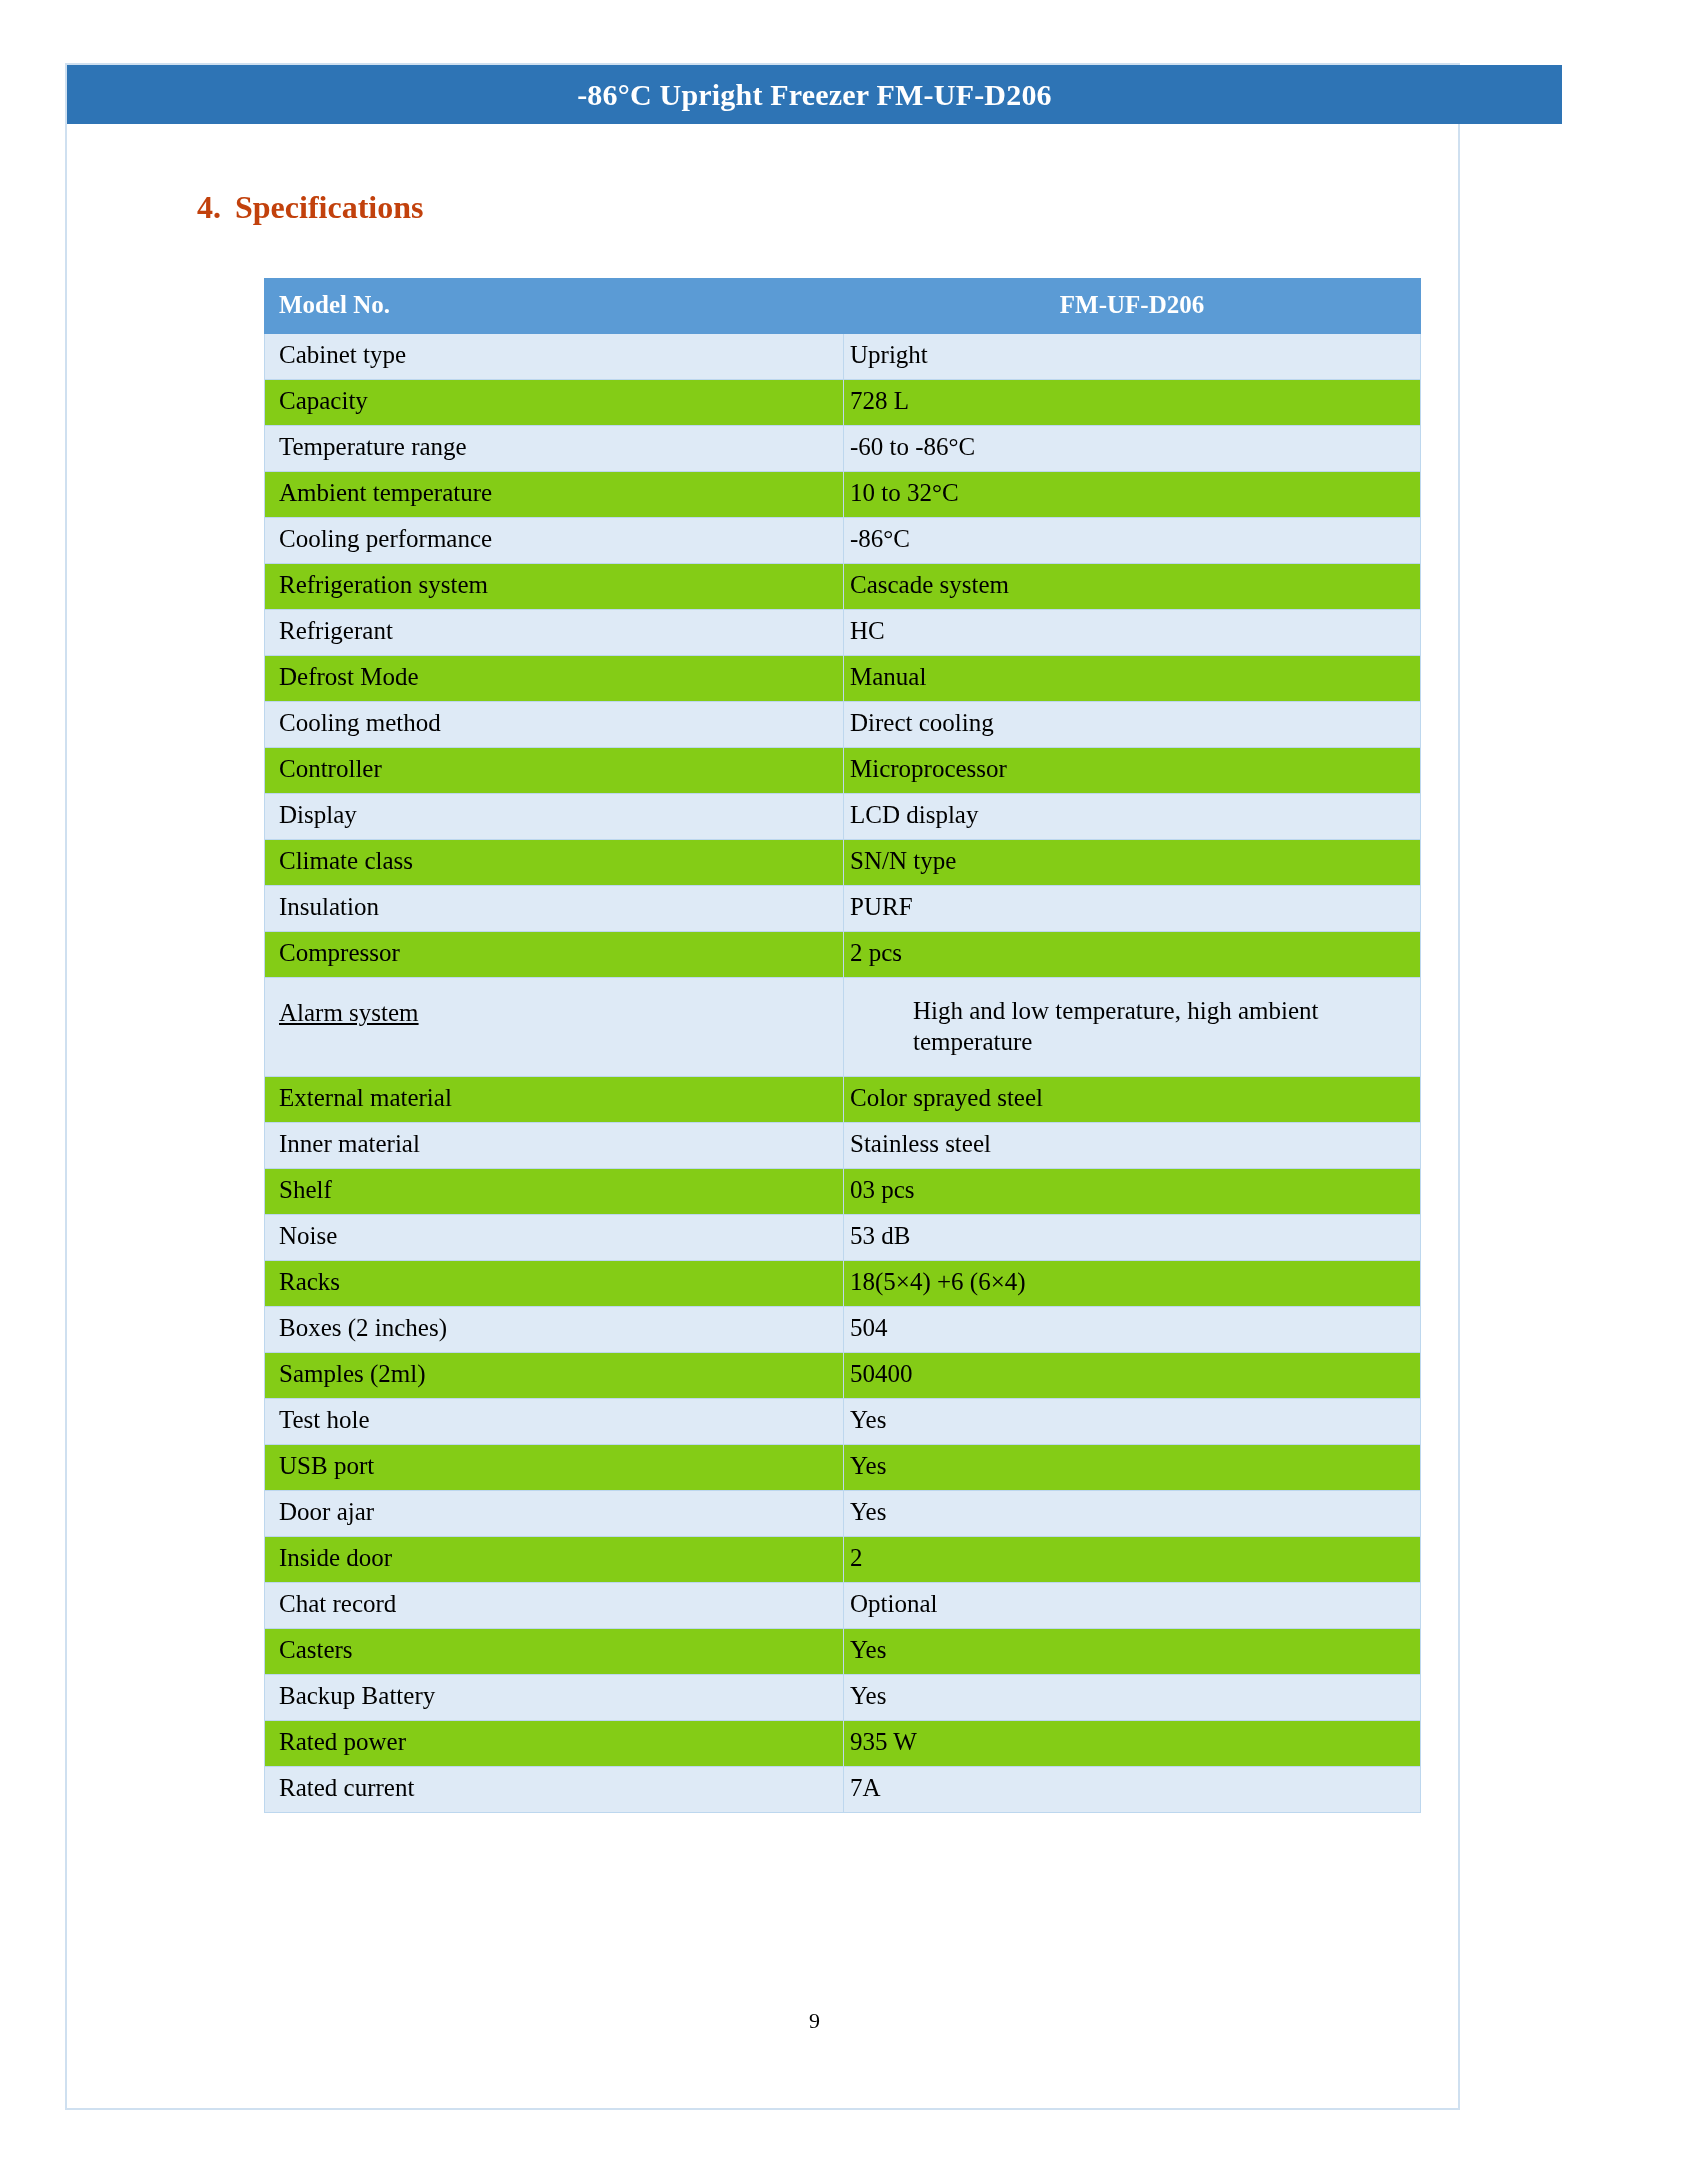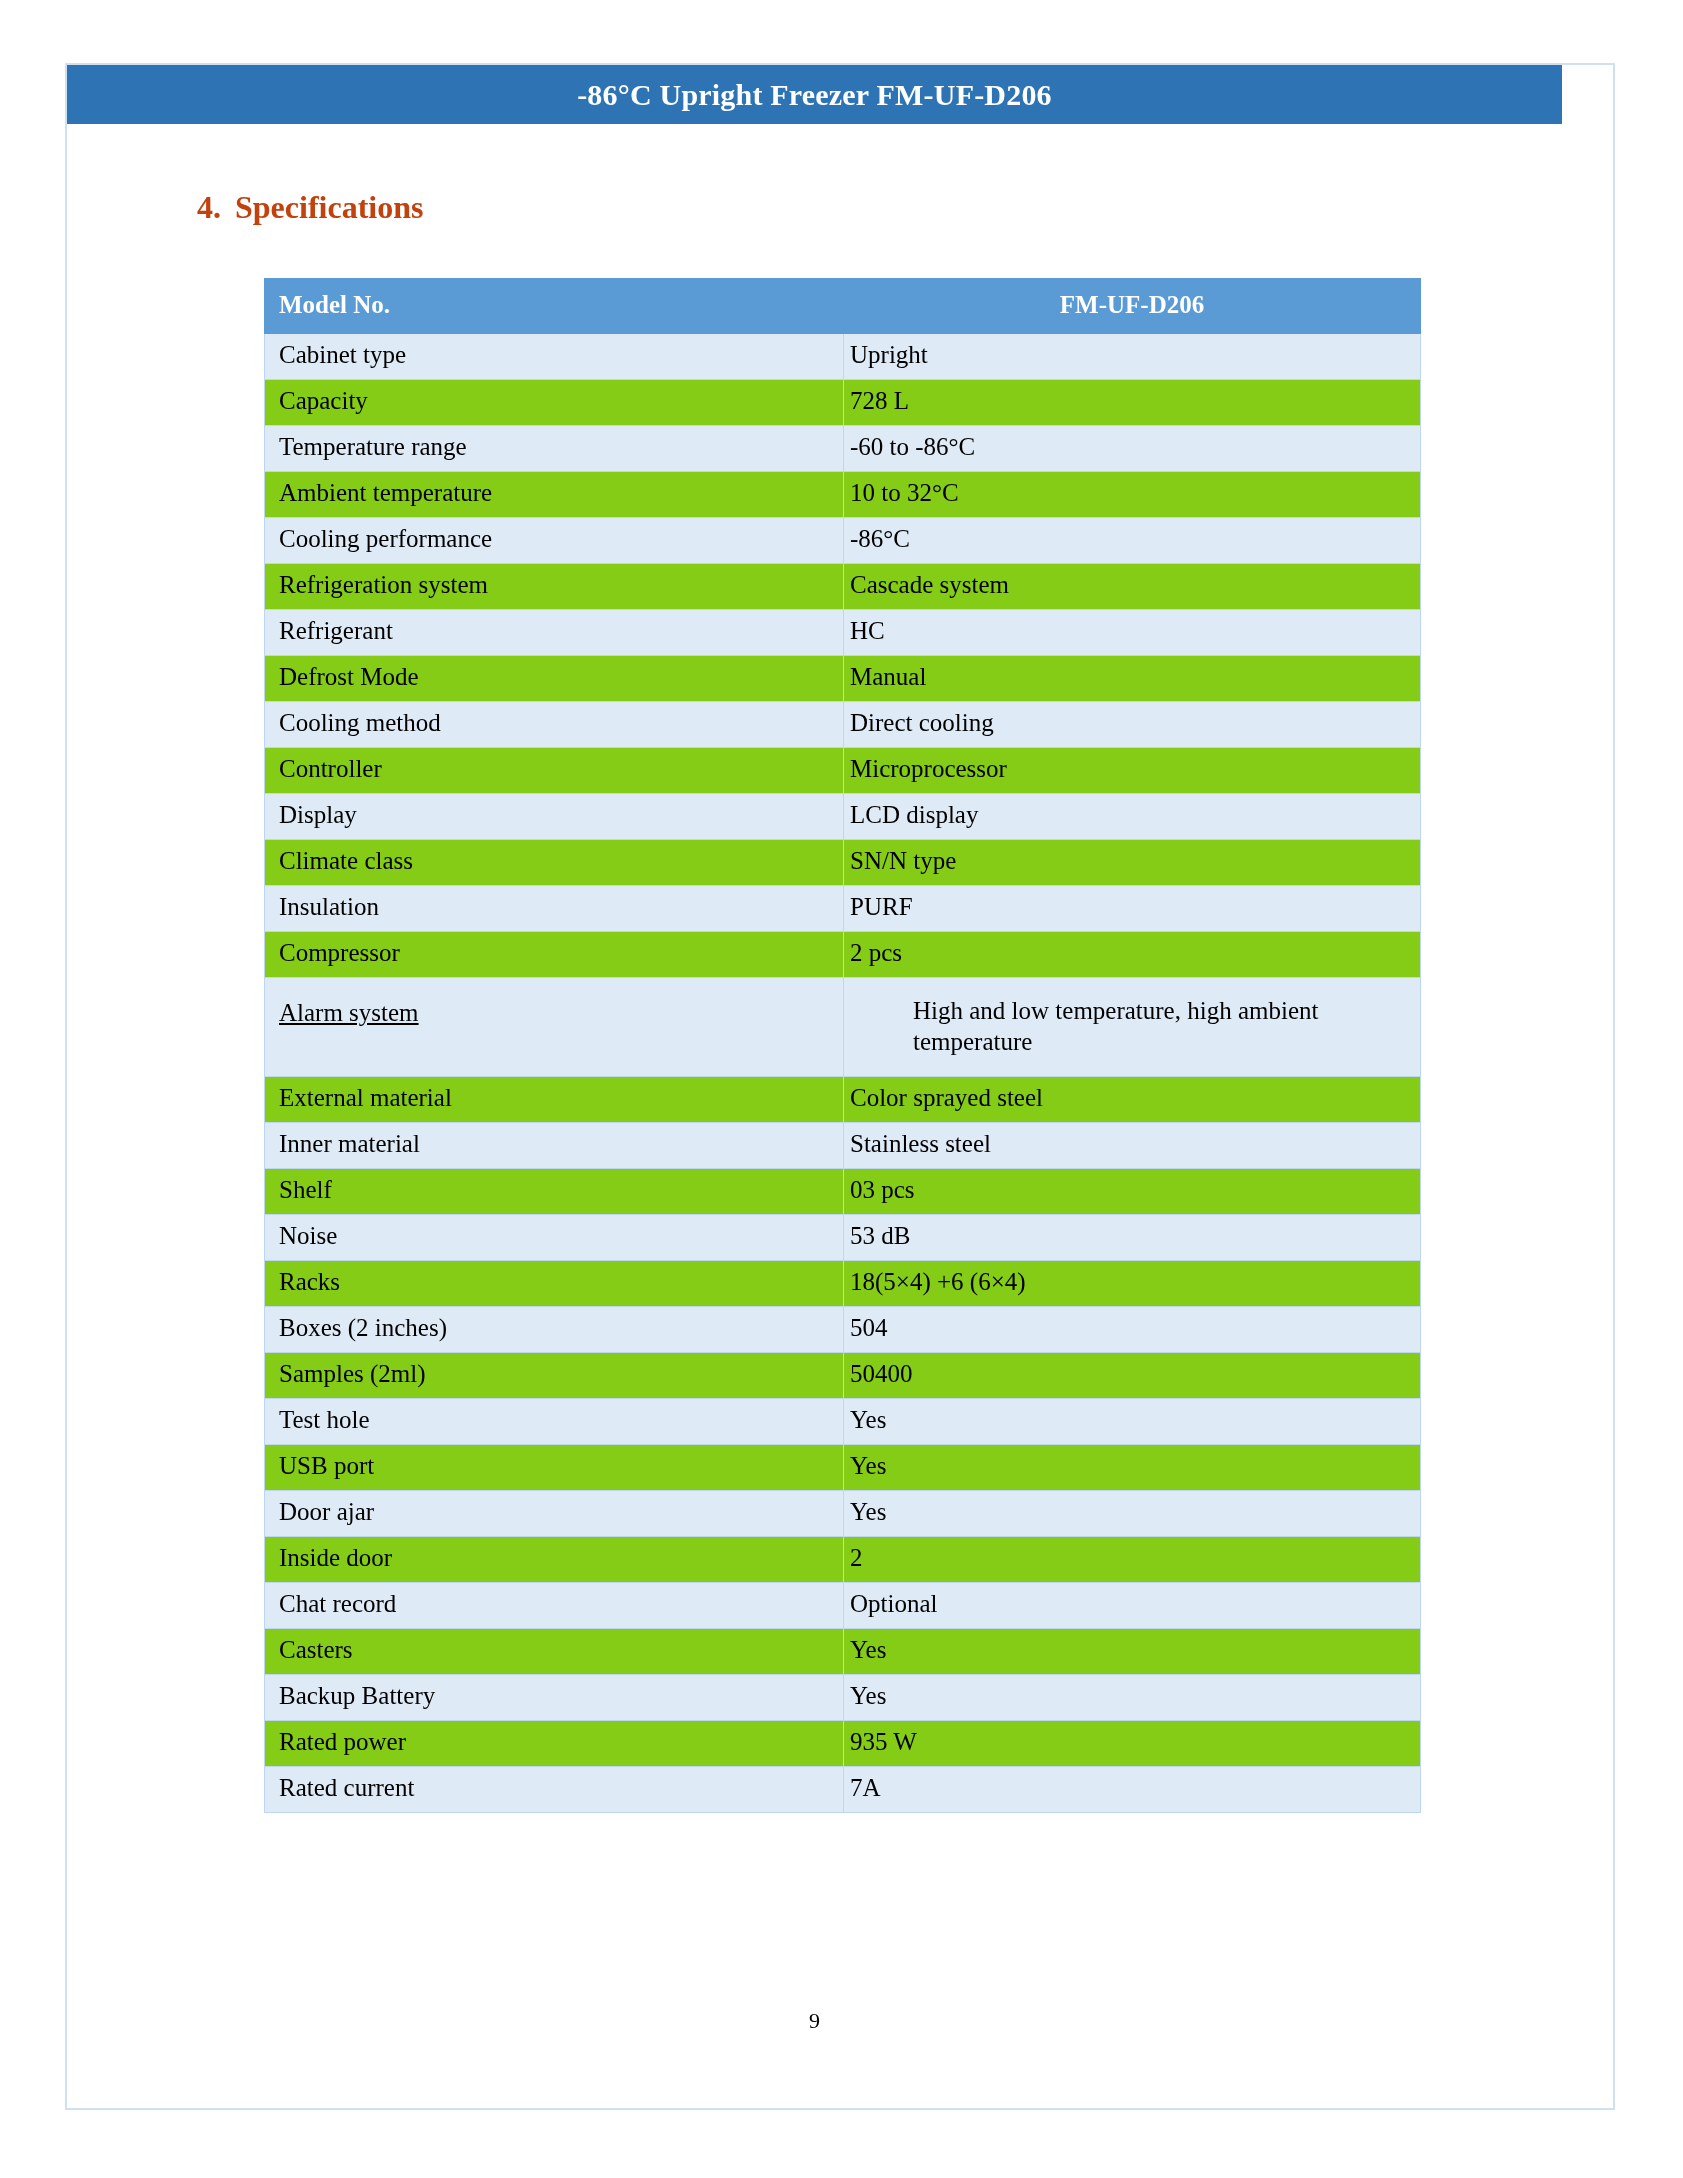--- a/index.html
+++ b/index.html
@@ -13,21 +13,21 @@
     font-family: "Liberation Serif", "DejaVu Serif", serif;
     position: relative;
     overflow: hidden;
   }
 
   
   #page-frame {
     position: absolute;
     left: 65px;
     top: 63px;
-    width: 1550px;
+    width: 1395px;
     height: 2047px;
     border: 2px solid #cfe0f0;
     box-sizing: border-box;
     background: #ffffff;
   }
 
   
   #banner {
     position: absolute;
     left: 0px;

